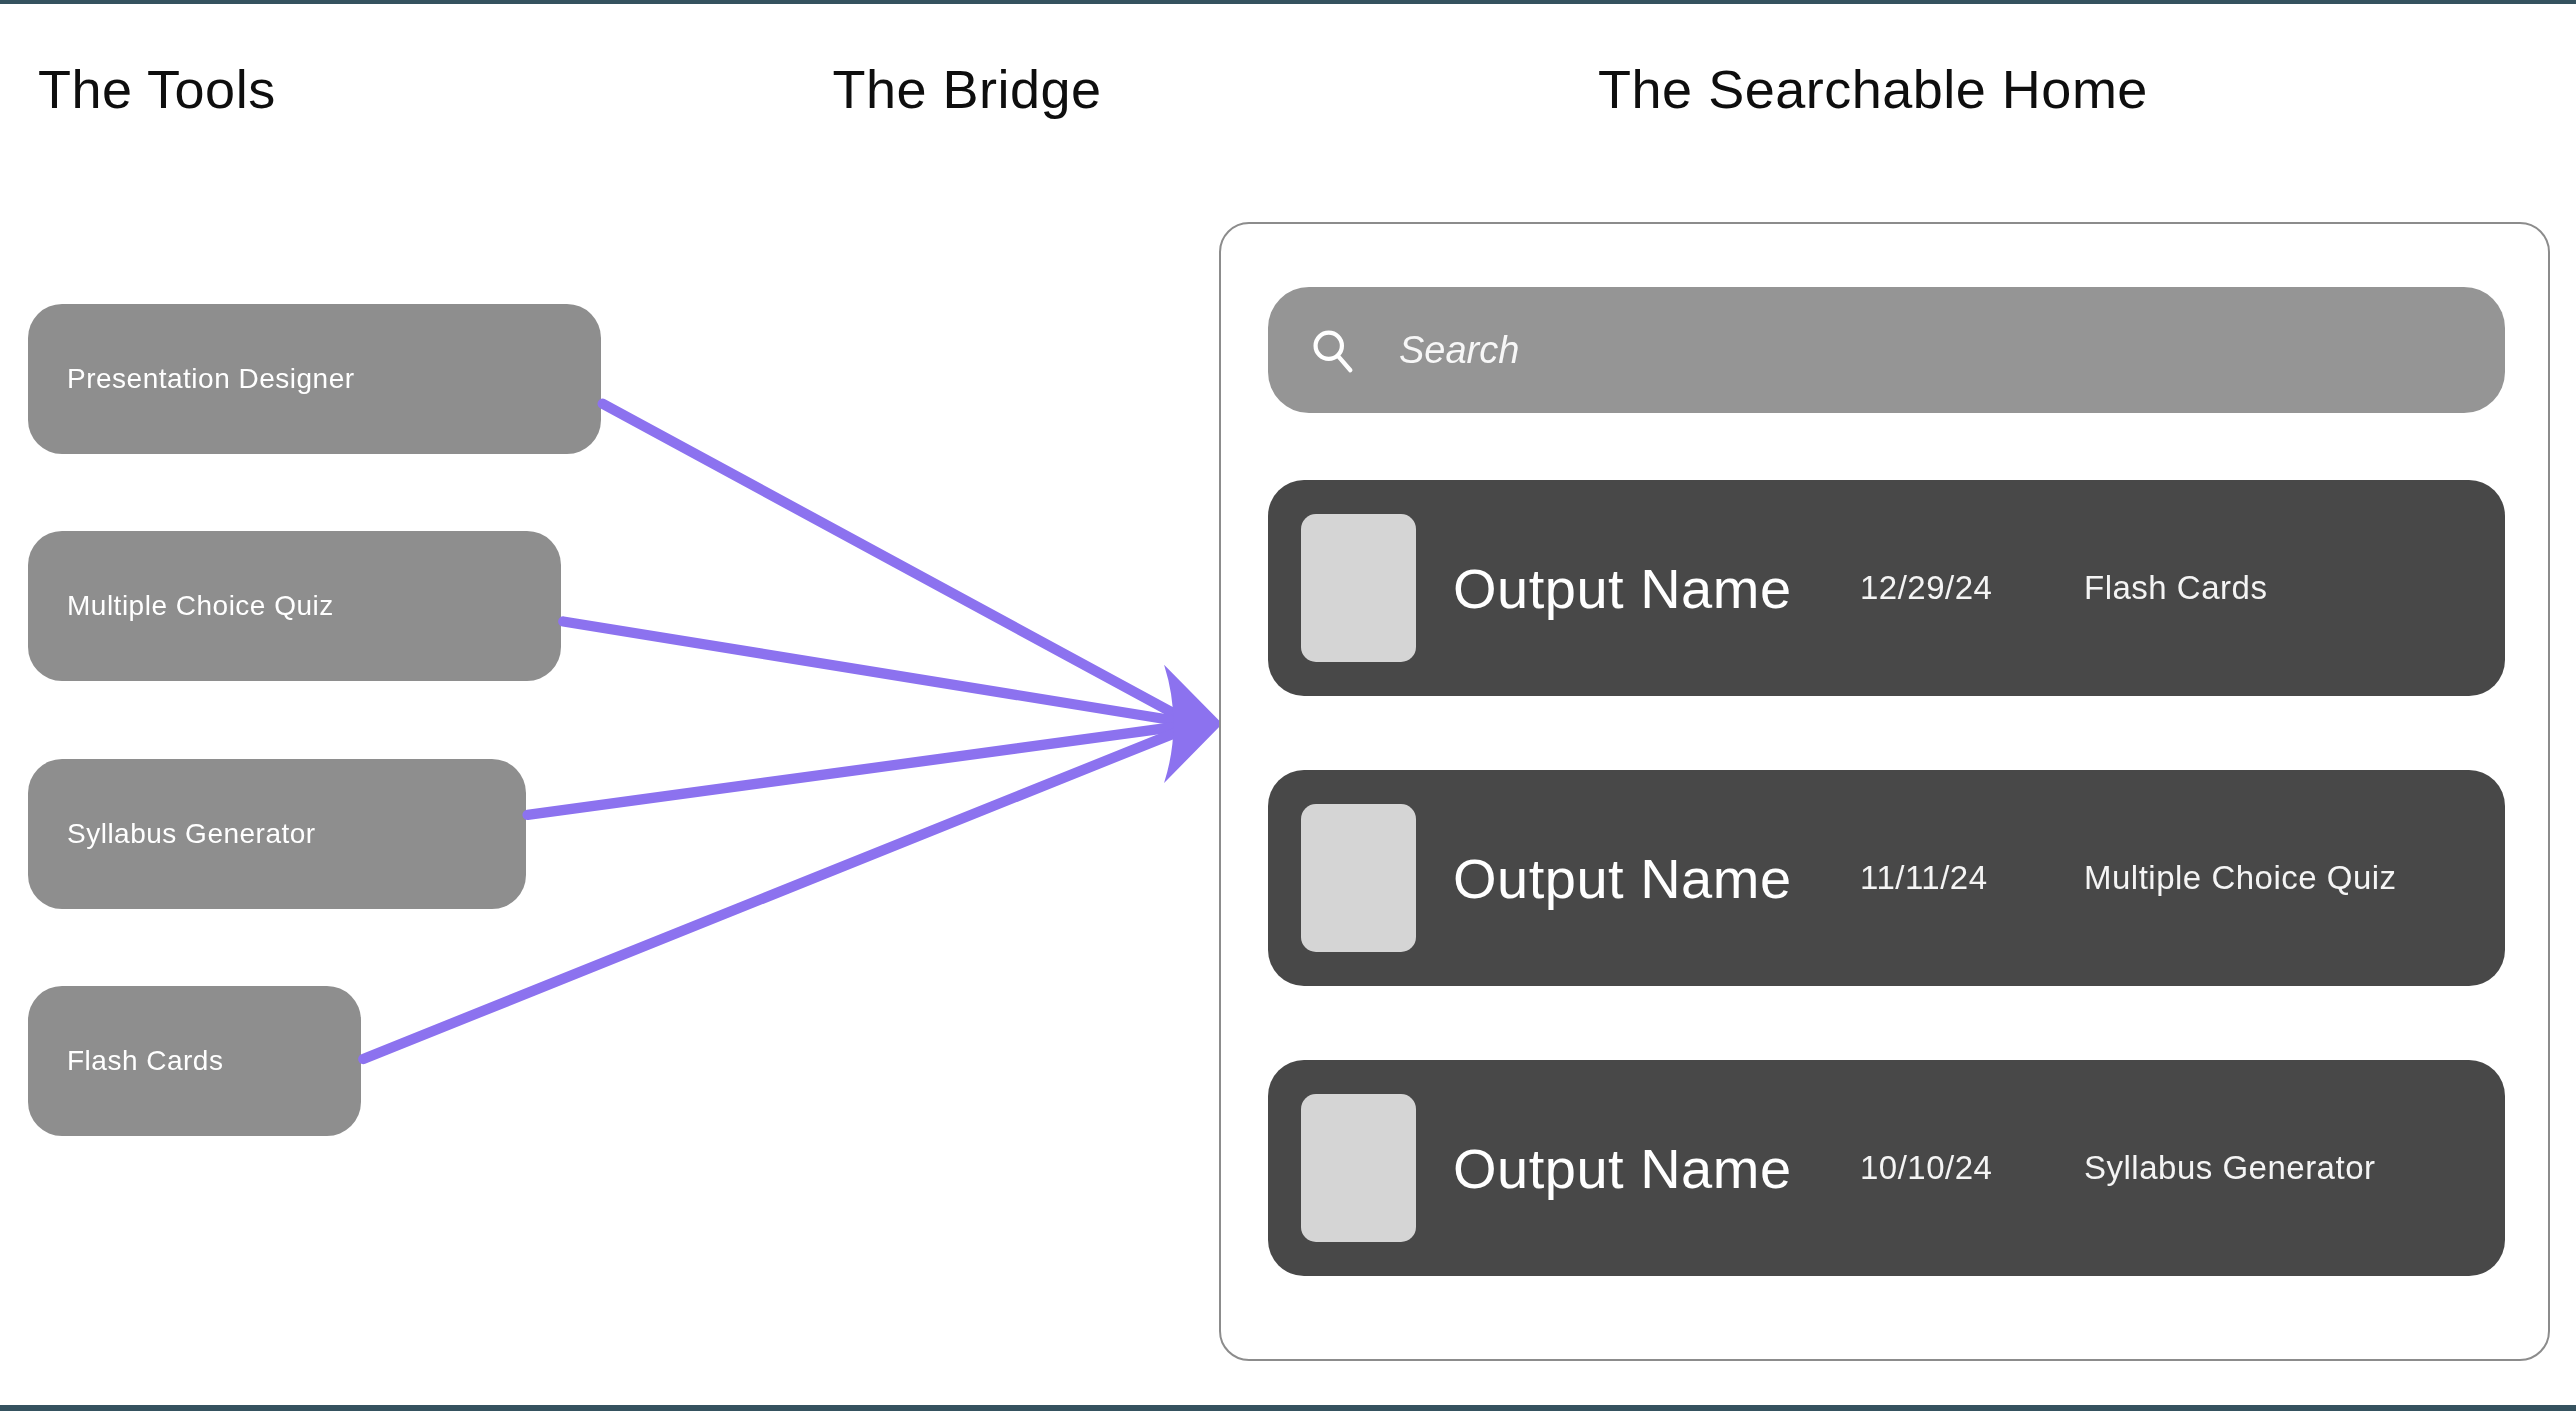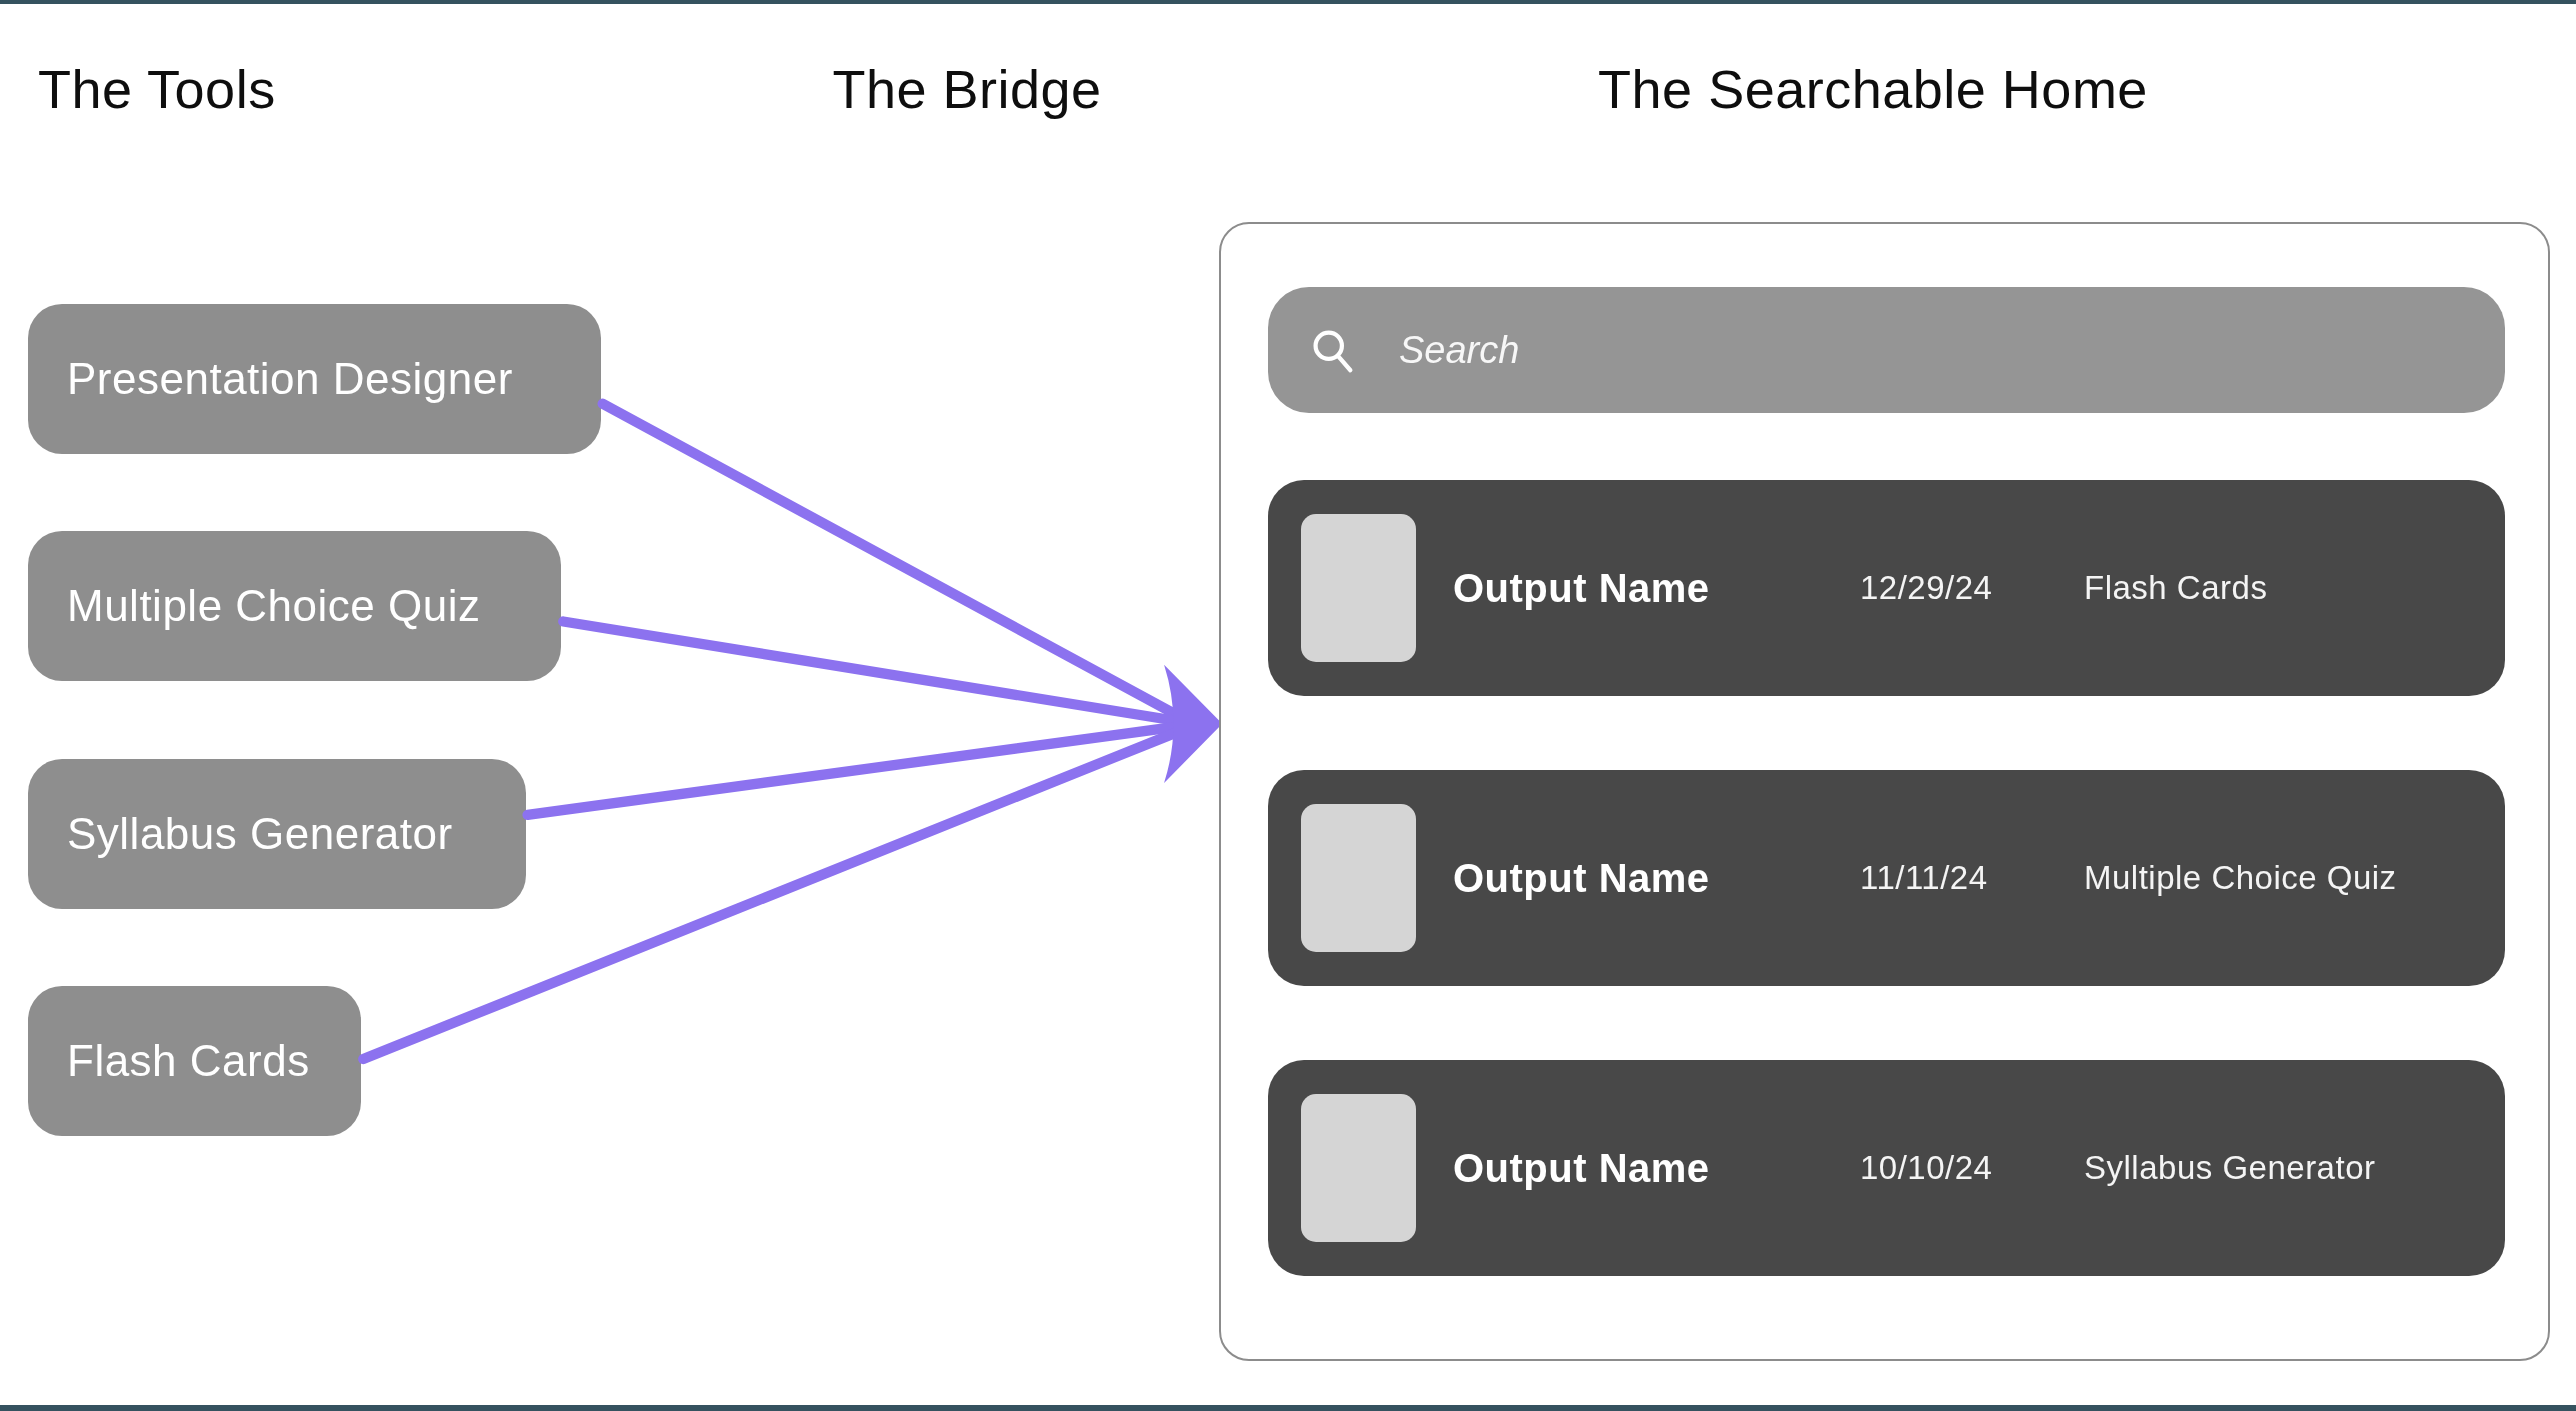--- a/index.html
+++ b/index.html
@@ -28,21 +28,21 @@
 
   .tool-btn {
     position: absolute;
     background: #8e8e8e;
     border-radius: 34px;
     display: flex;
     align-items: center;
     padding-left: 39px;
     box-sizing: border-box;
     color: #ffffff;
-    font-size: 44px;
+    font-size: 28px;
     letter-spacing: 0.5px;
     white-space: nowrap;
   }
   .tool-btn.b1 { left: 28px;  top: 304px;  width: 573px; height: 150px; }
   .tool-btn.b2 { left: 28px;  top: 531px;  width: 533px; height: 150px; }
   .tool-btn.b3 { left: 28px;  top: 759px;  width: 498px; height: 150px; }
   .tool-btn.b4 { left: 28px;  top: 986px; width: 333px; height: 150px; }
 
   svg.arrows { position: absolute; left: 0; top: 0; width: 2576px; height: 1412px; }
 
@@ -103,24 +103,23 @@
     height: 148px;
     background: #d5d5d5;
     border-radius: 15px;
   }
   .row-name {
     position: absolute;
     left: 185px;
     top: 50%;
     transform: translateY(-50%);
     color: #ffffff;
-    font-size: 40px;
+    font-size: 56px;
     letter-spacing: 0.5px;
     white-space: nowrap;
-    font-weight: bold;
   }
   .row-date, .row-type {
     position: absolute;
     top: 50%;
     transform: translateY(-50%);
     color: #f4f4f4;
     font-size: 33px;
     letter-spacing: 0.5px;
     white-space: nowrap;
   }

